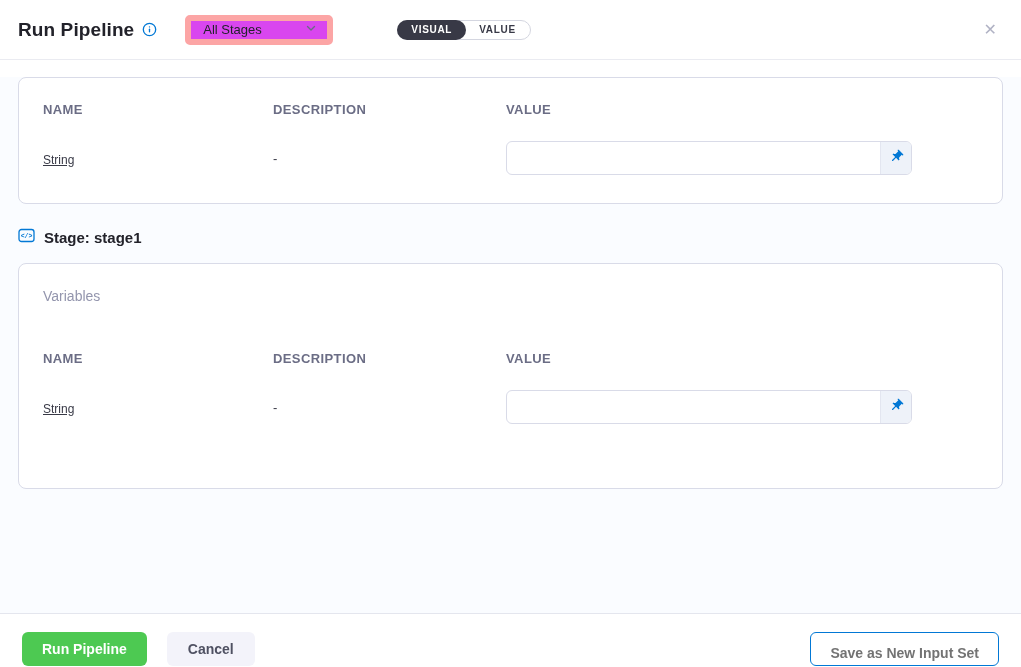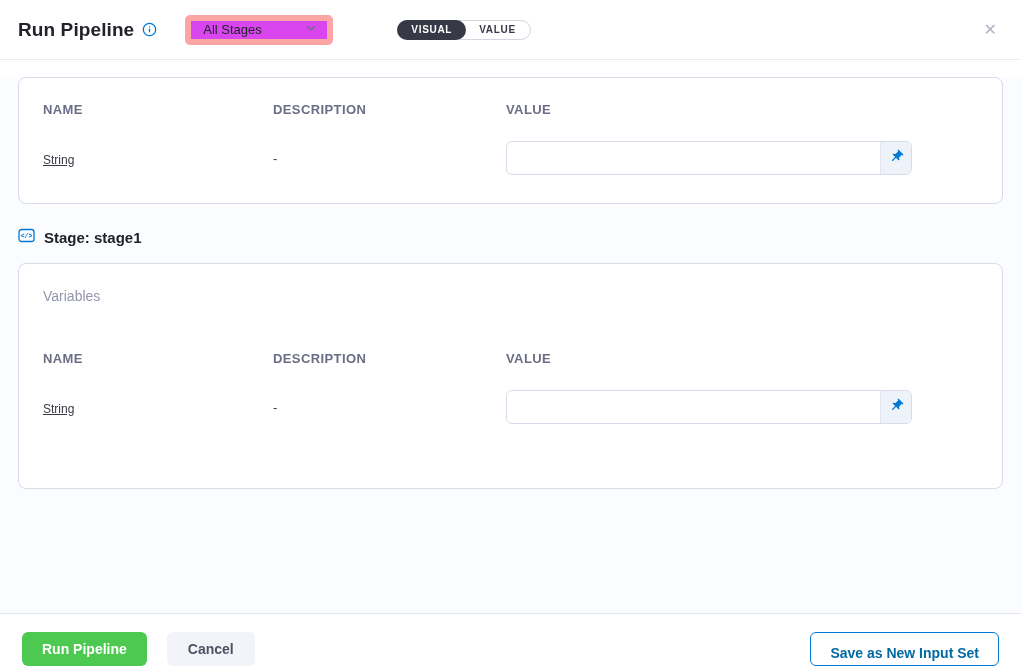--- a/index.html
+++ b/index.html
@@ -129,21 +129,21 @@
     height: 71px;
     border-top: 1px solid #e4e6ee;
     background: #fff;
     display: flex; align-items: center;
     padding: 0 22px;
   }
   .btn { font-family: "Liberation Sans", sans-serif; font-size: 14px; font-weight: 700;
          height: 34px; border-radius: 6px; cursor: pointer; }
   .btn-run { background: #4dc952; color: #fff; border: none; padding: 0 20px; }
   .btn-cancel { margin-left: 20px; background: #f3f3fa; color: #4f5162; border: none; padding: 0 21px; }
-  .btn-save { margin-left: auto; background: #fff; color: #0369a1; border: 1px solid #0278d5; padding: 12px 19px; }
+  .btn-save { margin-left: auto; background: #fff; color: #737373; border: 1px solid #0278d5; padding: 12px 19px; }
 </style>
 </head>
 <body>
 
 <div class="header">
   <div class="page-title">Run Pipeline</div>
   <span class="info-icon">
     <svg width="15" height="15" viewBox="0 0 16 16" fill="none">
       <circle cx="8" cy="8" r="6.6" stroke="#0278d5" stroke-width="1.4"></circle>
       <rect x="7.3" y="7" width="1.4" height="4.2" rx="0.7" fill="#0278d5"></rect>

